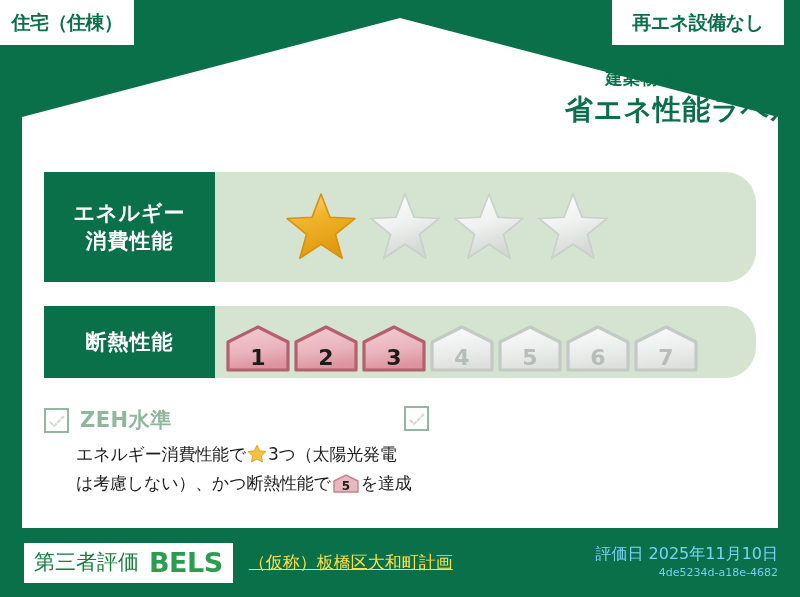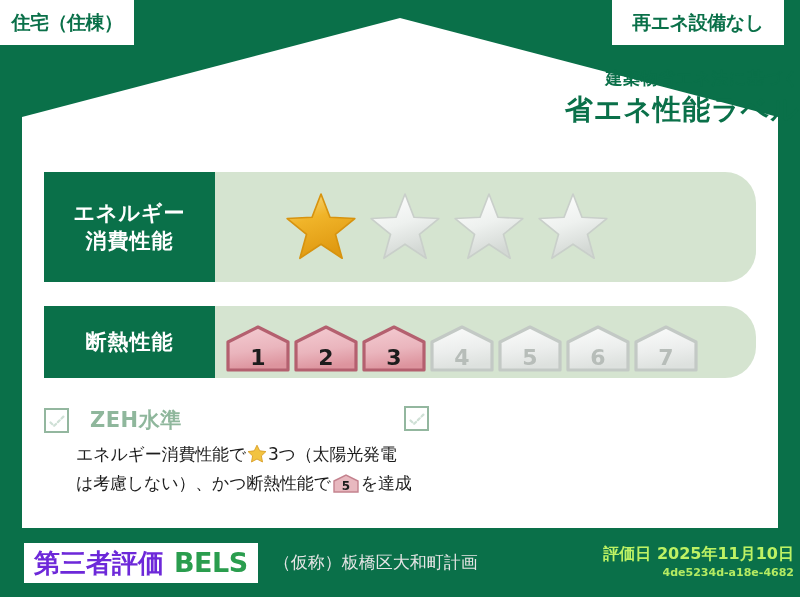--- a/index.html
+++ b/index.html
@@ -133,21 +133,21 @@
   #criteria {
     position: absolute;
     left: 44px;
     top: 406px;
     width: 712px;
   }
   #criteria-heads { display: flex; }
   #crit-zeh-head { width: 360px; }
   #crit-nze-head { width: 330px; }
 
-  .crit-head { display: flex; align-items: center; gap: 21px; }
+  .crit-head { display: flex; align-items: center; gap: 11px; }
   .check-box {
     width: 25px; height: 25px;
     border: 2px solid #93b79f;
     background: #ffffff;
     position: relative;
     flex: 0 0 25px;
   }
   .check-box svg { position: absolute; left: 3px; top: 4px; }
   .crit-title {
     font-size: 21px;
@@ -198,46 +198,46 @@
   #bels-badge {
     margin-left: 24px;
     background: #ffffff;
     height: 40px;
     padding: 0 10px;
     display: flex;
     align-items: center;
     gap: 10px;
   }
   #bels-jp {
-    font-size: 26px;
-    font-weight: bold;
-    color: #6d28d9;
+    font-size: 21px;
+    font-weight: normal;
+    color: #15803d;
     letter-spacing: 0px;
     line-height: 1;
   }
   #bels-en {
     font-size: 27px;
     font-weight: bold;
     color: #2a9d4e;
     letter-spacing: -0.5px;
     line-height: 1;
   }
   #project-name {
     margin-left: 16px;
-    color: #e5e5e5;
+    color: #fde047;
     font-size: 17px;
     letter-spacing: 0px;
     white-space: nowrap;
+    text-decoration: underline;
   }
   #footer-right {
     margin-left: auto;
-    margin-right: 6px;
+    margin-right: 22px;
     text-align: right;
-    color: #bef264;
-    font-weight: bold;
+    color: #7dd3fc;
   }
   #eval-date { font-size: 16px; line-height: 1.2; white-space: nowrap; }
   #doc-id { font-size: 11px; line-height: 1.4; margin-top: 2px; opacity: 0.95; white-space: nowrap; }
 </style>
 </head>
 <body>
 
 <div id="label-root">
 
   <div id="house-body"></div>

